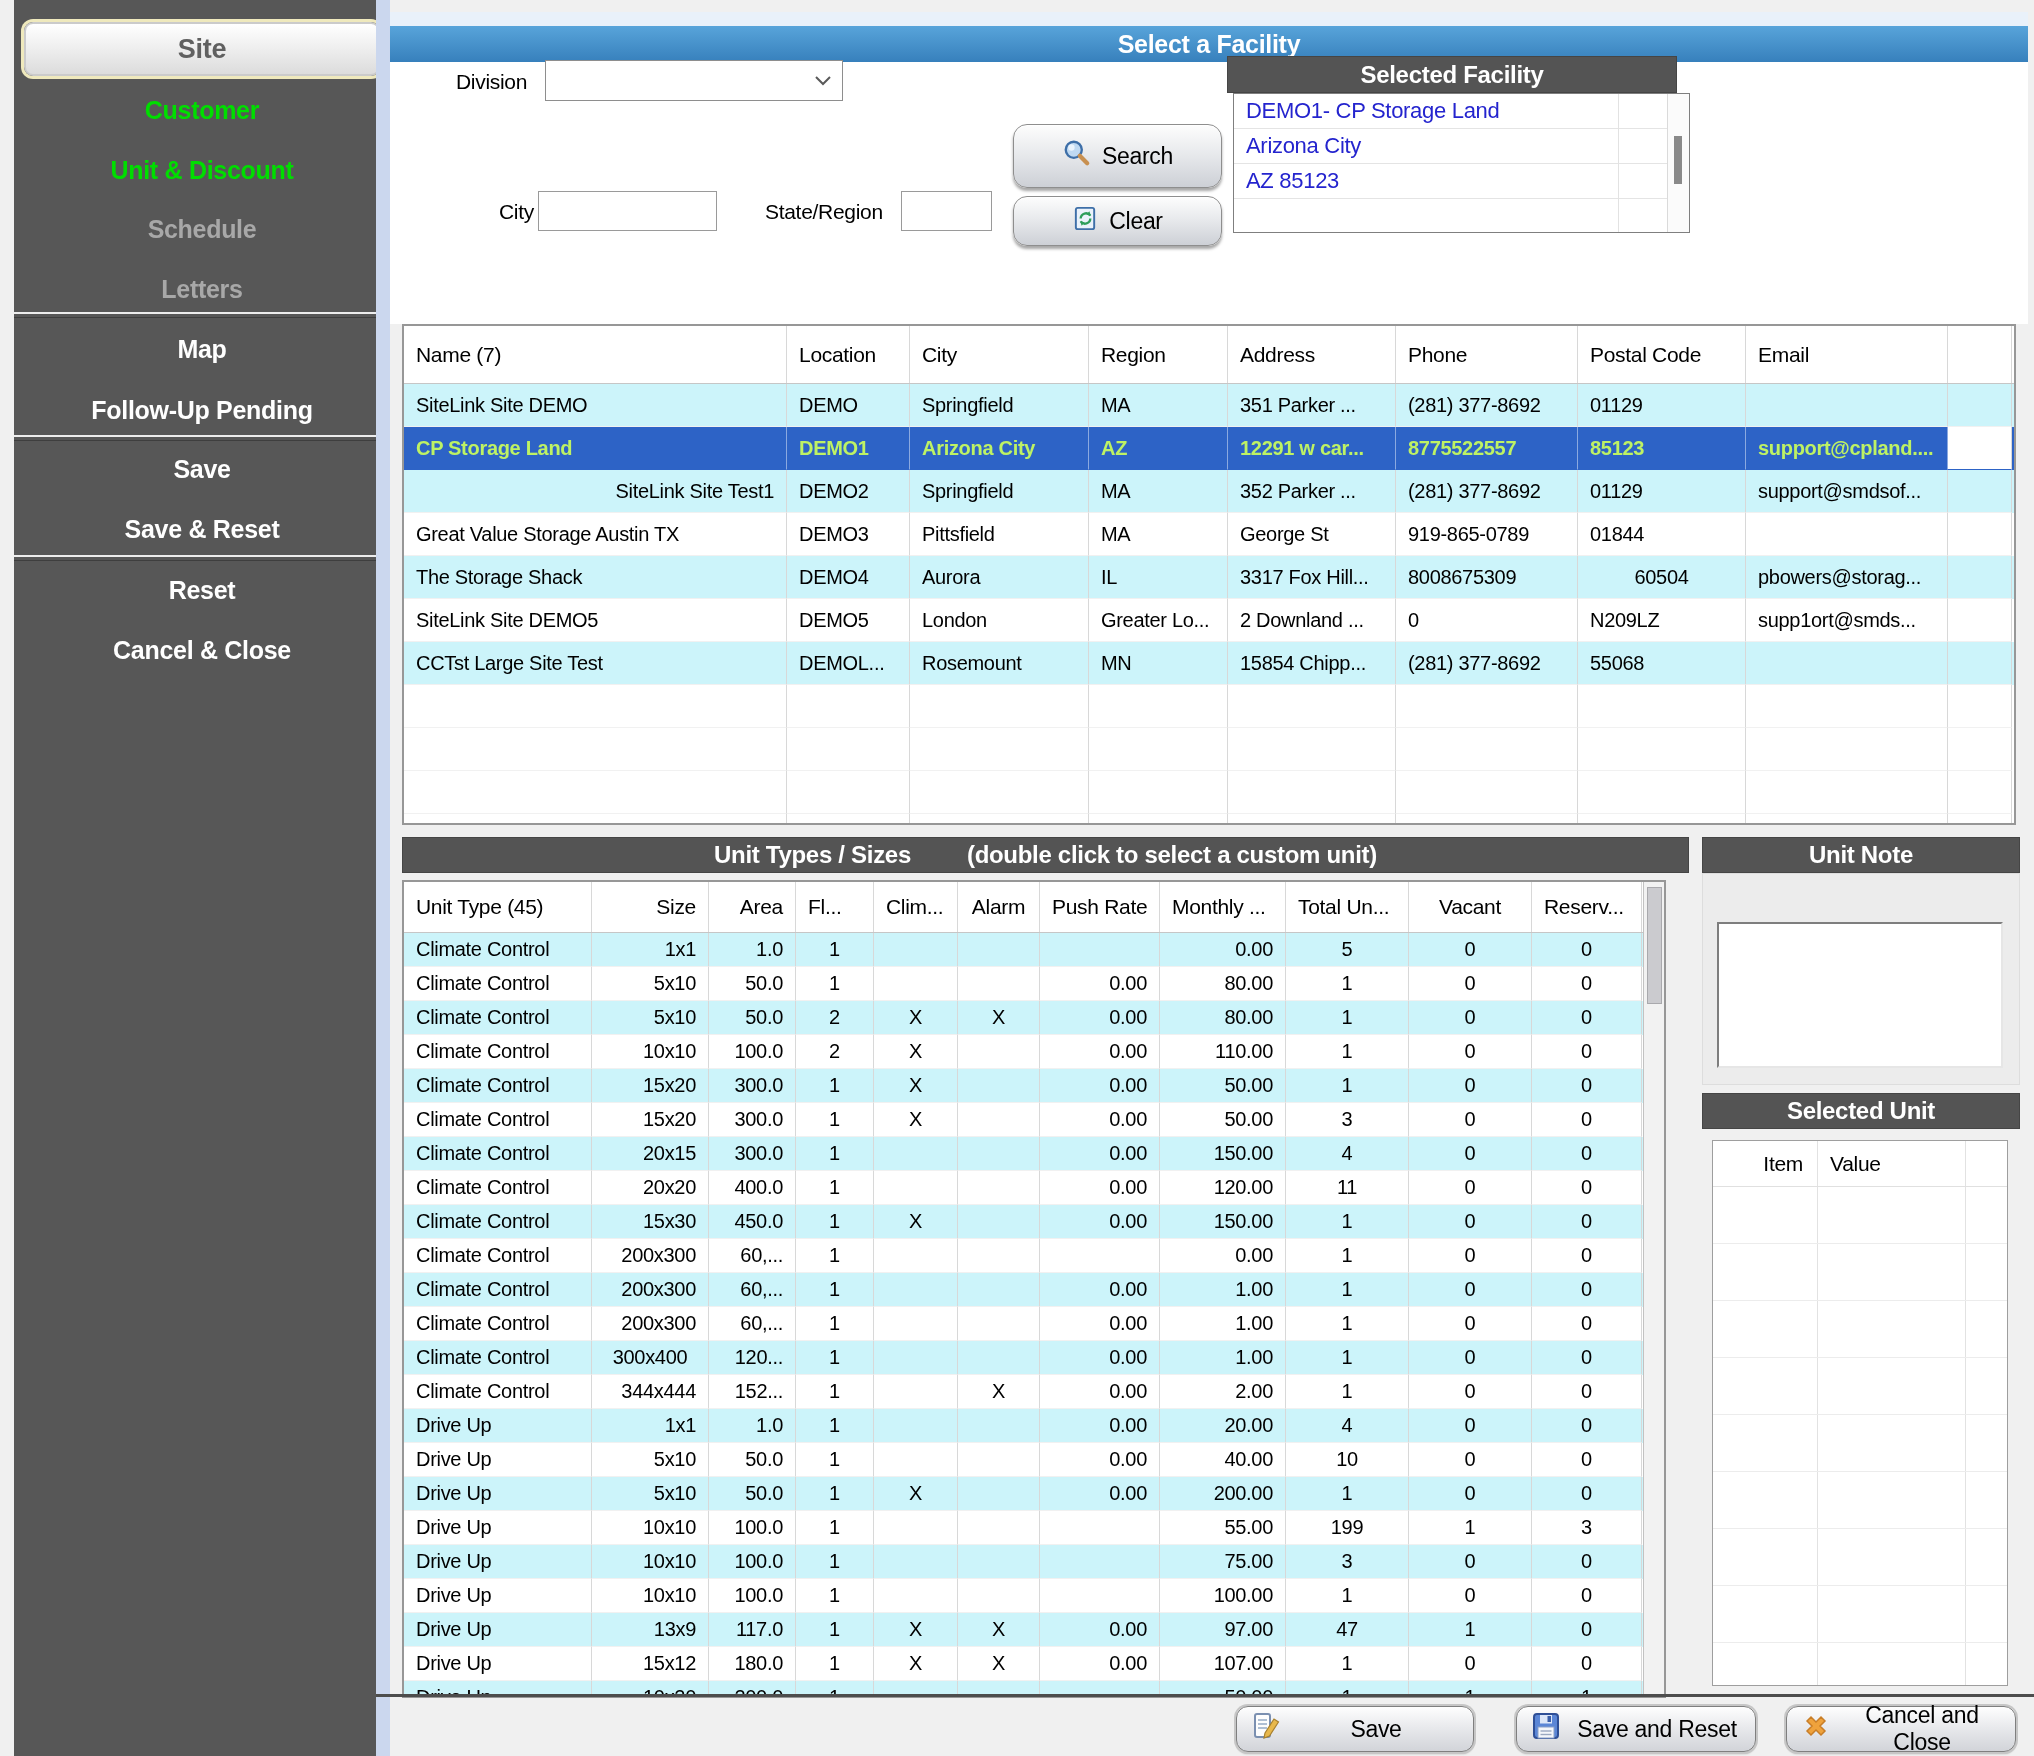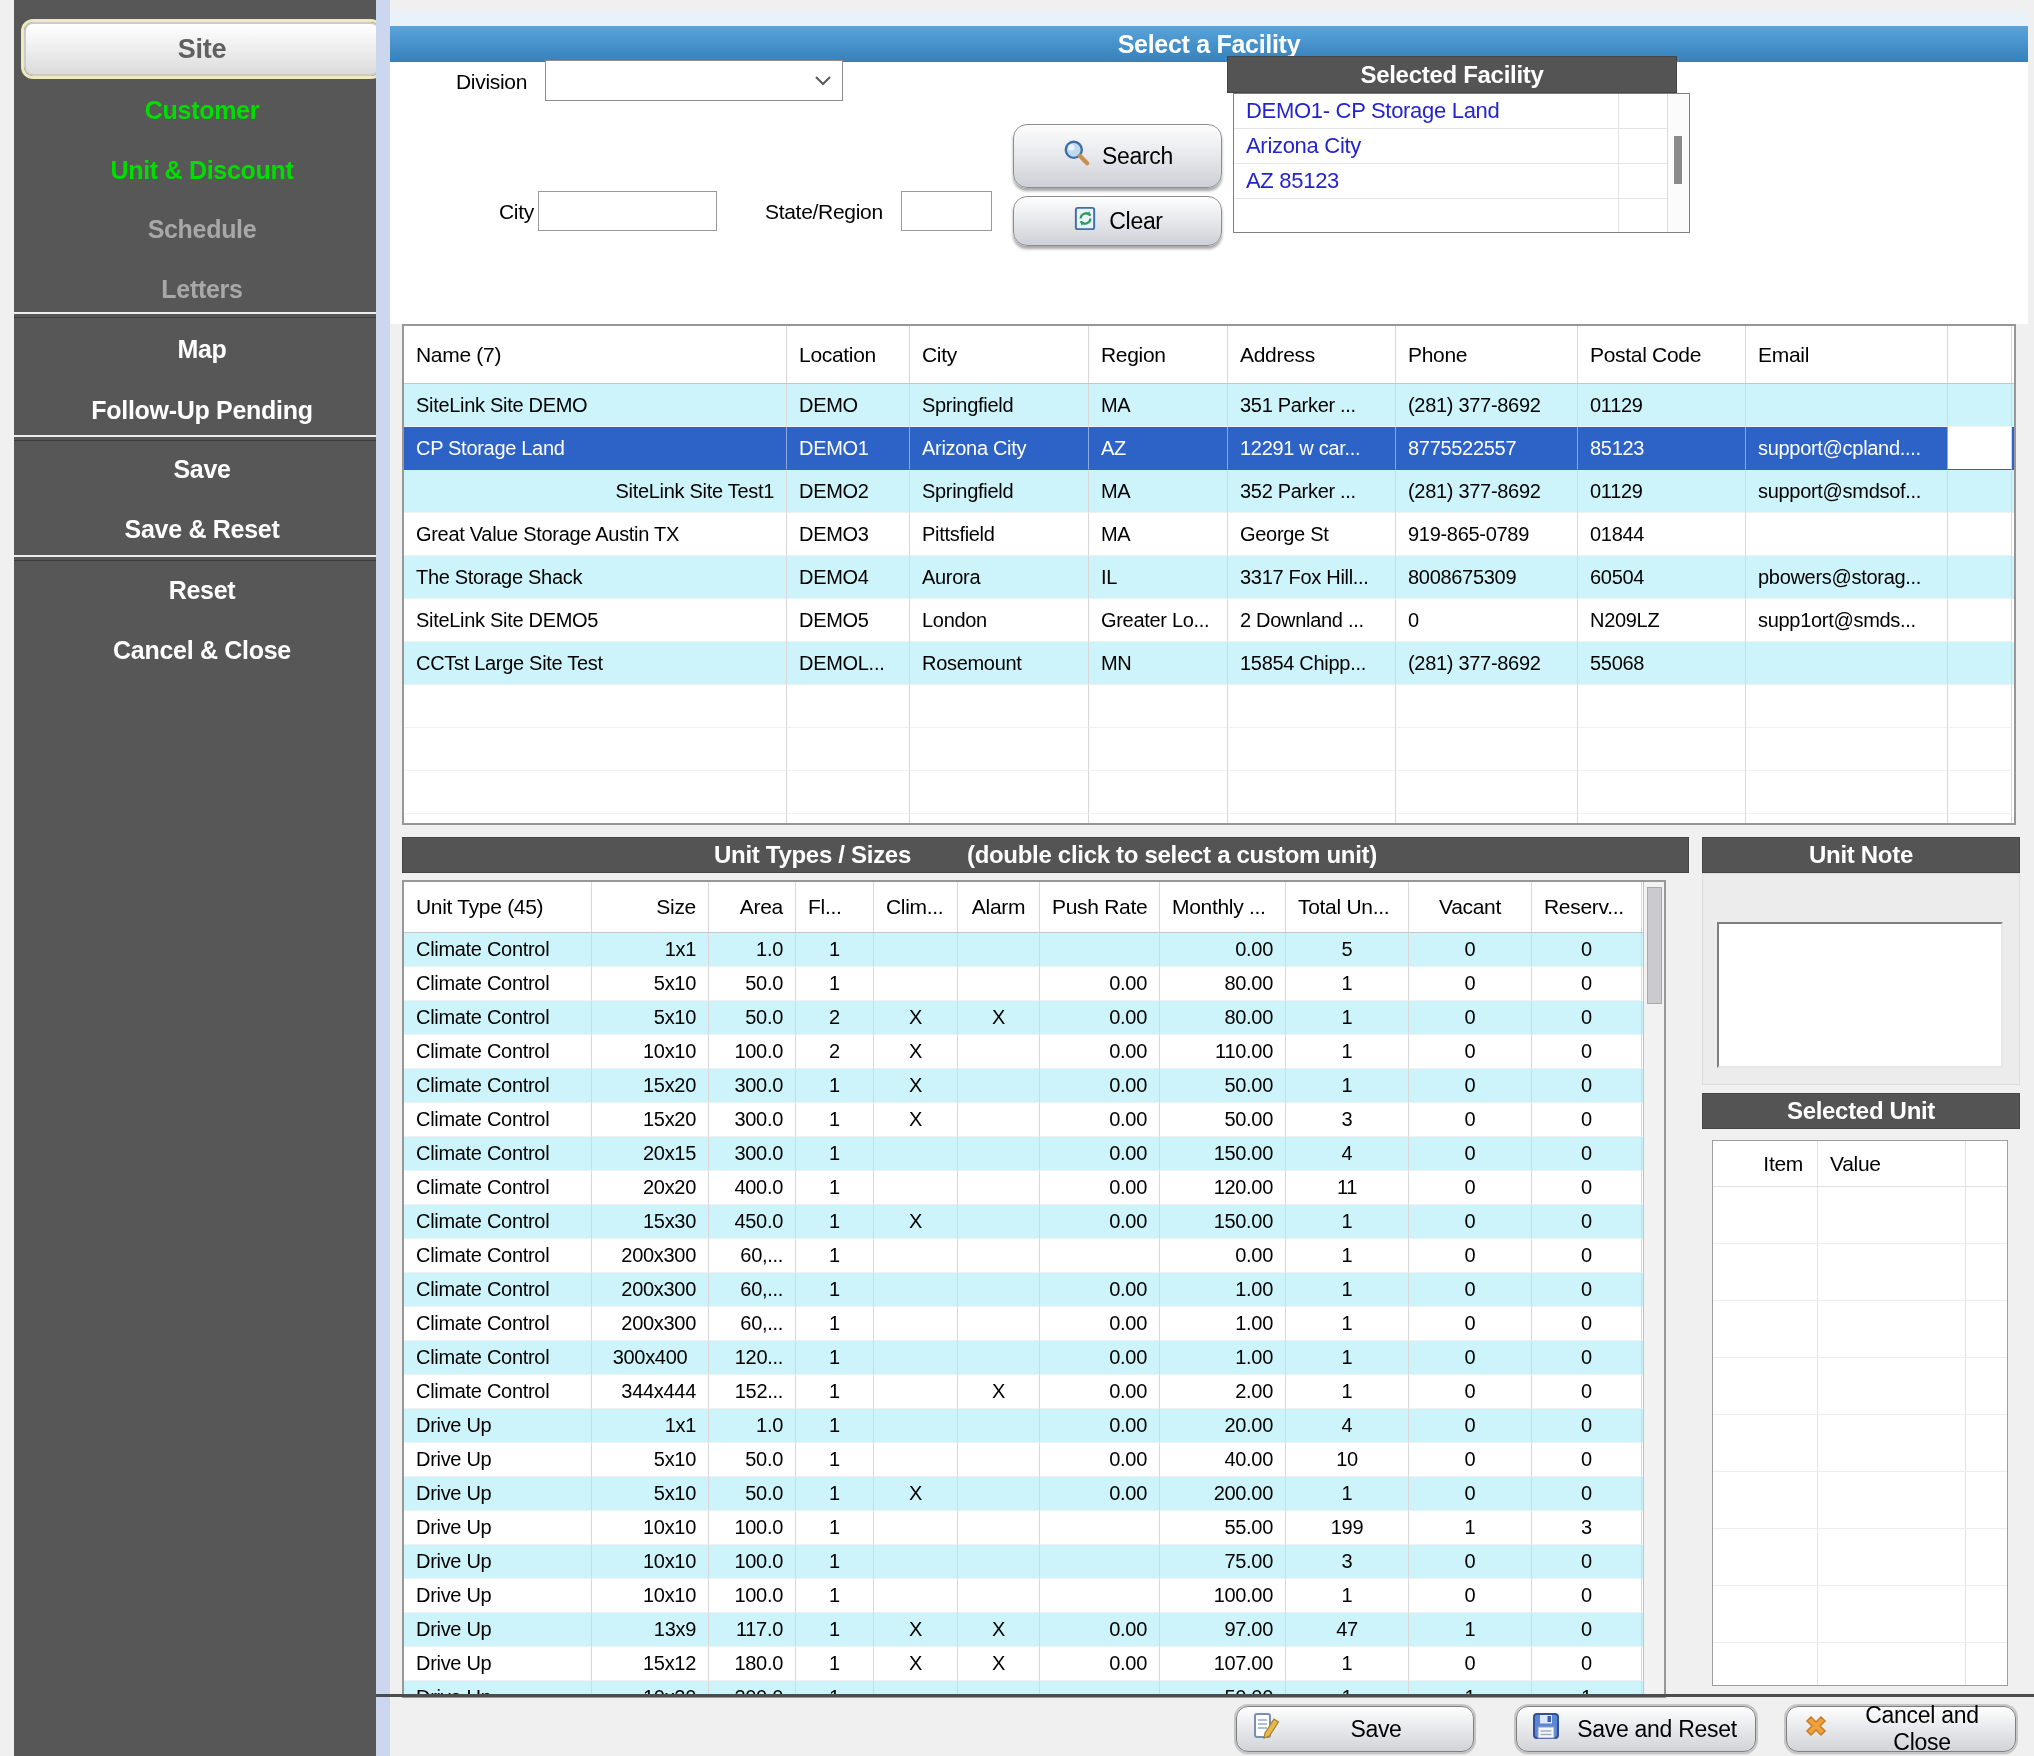--- a/index.html
+++ b/index.html
@@ -56,21 +56,21 @@
   .self-list{position:absolute;left:1233px;top:93px;width:457px;height:140px;background:#fff;border:1px solid #7F7F7F;box-sizing:border-box;overflow:hidden;}
   .self-row{height:34px;line-height:34px;padding-left:12px;color:#2424CE;font-size:22px;border-bottom:1px solid #E4E4E4;white-space:nowrap;overflow:hidden;}
   .self-vline{position:absolute;left:384px;top:0;bottom:0;width:1px;background:#E2E2E2;}
   .self-sbar{position:absolute;right:0;top:0;bottom:0;width:21px;border-left:1px solid #DADADA;background:#FBFBFB;cursor:pointer;}
   .self-thumb{position:absolute;left:6px;top:42px;width:8px;height:48px;background:#8A8A8A;}
   
   .grid{position:absolute;background:#fff;border:2px solid #979797;box-sizing:border-box;overflow:hidden;}
   .g-hrow{display:flex;border-bottom:1px solid #C6C6C6;background:#fff;}
   .g-row{display:flex;}
   .g-row.cyan{background:#CCF4FA;}
-  .g-row.sel{background:#2D63C6;color:#ffffff;}
+  .g-row.sel{background:#2D63C6;color:#bef264;font-weight:bold;}
   .gc{box-sizing:border-box;border-right:1px solid #D8D8D8;padding:0 12px;white-space:nowrap;overflow:hidden;}
   .g-row .gc{border-bottom:1px solid #F1F1F1;}
   .g-row.sel .gc{border-right-color:rgba(255,255,255,.45);border-bottom-color:#2D63C6;}
   .f-h .gc{line-height:57px;font-size:21px;}
   .f-r .gc{line-height:42px;font-size:20px;}
   .u-h .gc{line-height:50px;font-size:21px;}
   .u-r .gc{line-height:33px;font-size:20px;}
   .u-sbar{position:absolute;top:0;right:0;bottom:0;width:20px;background:#F2F2F2;border-left:1px solid #C2C2C2;cursor:pointer;}
   .u-thumb{position:absolute;left:3px;top:5px;width:13px;height:115px;background:#CBCBCF;border:1px solid #A9A9AD;}
   
@@ -237,21 +237,21 @@
       <div class="gc" style="width: 202px; text-align: left;"></div>
       <div class="gc" style="width: 64px; text-align: left;"></div>
     </div>
     <div class="g-row f-r cyan" style="height: 43px;">
       <div class="gc" style="width: 383px; text-align: left;">The Storage Shack</div>
       <div class="gc" style="width: 123px; text-align: left;">DEMO4</div>
       <div class="gc" style="width: 179px; text-align: left;">Aurora</div>
       <div class="gc" style="width: 139px; text-align: left;">IL</div>
       <div class="gc" style="width: 168px; text-align: left;">3317 Fox Hill...</div>
       <div class="gc" style="width: 182px; text-align: left;">8008675309</div>
-      <div class="gc" style="width: 168px; text-align: left;">60504</div>
+      <div class="gc" style="width: 168px; text-align: center;">60504</div>
       <div class="gc" style="width: 202px; text-align: left;">pbowers@storag...</div>
       <div class="gc" style="width: 64px; text-align: left;"></div>
     </div>
     <div class="g-row f-r" style="height: 43px;">
       <div class="gc" style="width: 383px; text-align: left;">SiteLink Site DEMO5</div>
       <div class="gc" style="width: 123px; text-align: left;">DEMO5</div>
       <div class="gc" style="width: 179px; text-align: left;">London</div>
       <div class="gc" style="width: 139px; text-align: left;">Greater Lo...</div>
       <div class="gc" style="width: 168px; text-align: left;">2 Downland ...</div>
       <div class="gc" style="width: 182px; text-align: left;">0</div>

